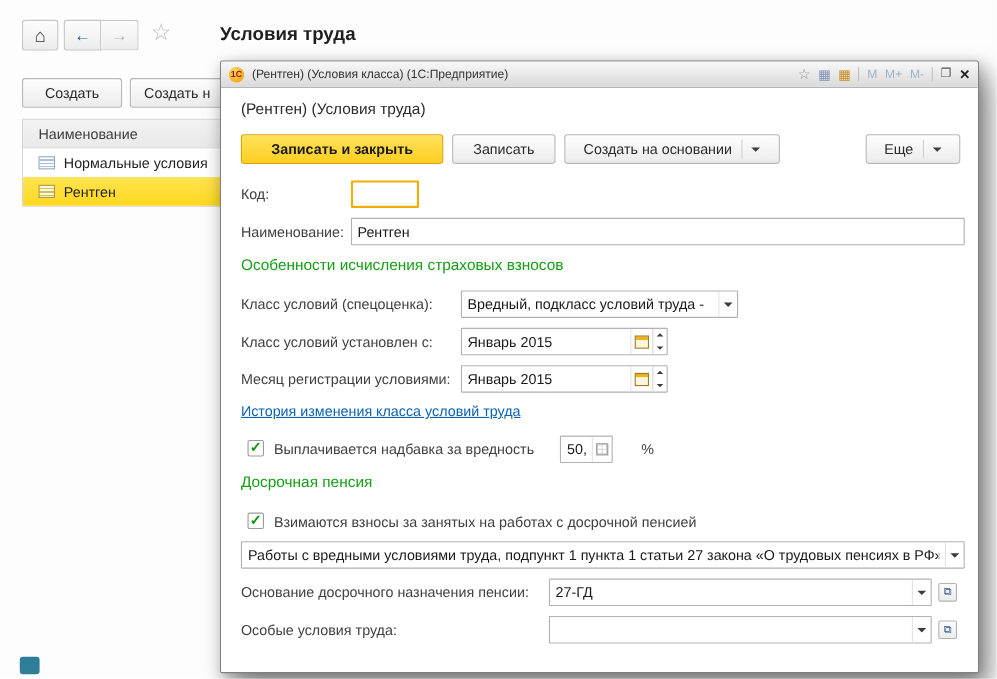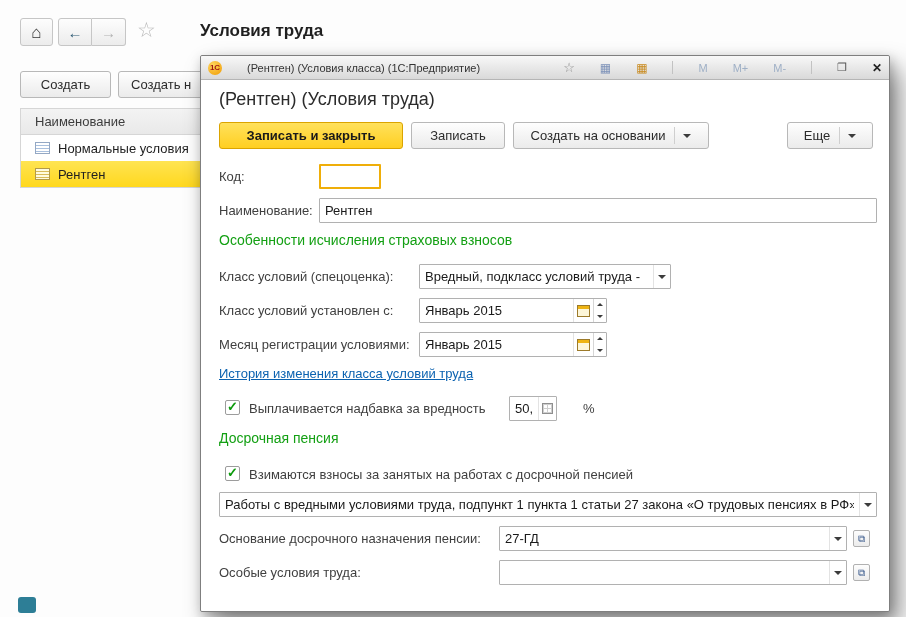--- a/index.html
+++ b/index.html
@@ -34,36 +34,36 @@
   .item-icon{width:15px;height:12px;border:1px solid #94a8c4;flex:0 0 auto;
     background:repeating-linear-gradient(to bottom,#ffffff 0 2px,#a9c0de 2px 3px)}
   .item-icon.amber{border-color:#b39a4a;background:repeating-linear-gradient(to bottom,#fffbe0 0 2px,#d8bb5c 2px 3px)}
   .row-label{white-space:nowrap}
   .corner-frag{position:absolute;left:18px;top:597px;width:18px;height:16px;border-radius:3px;background:#2d7e96}
 
   
   .dialog{position:absolute;left:200px;top:55px;width:690px;height:557px;background:#fff;
     border:1px solid #7f7f7f;border-radius:2px;
     box-shadow:10px 14px 26px rgba(0,0,0,.42),2px 4px 12px rgba(0,0,0,.22)}
-  .titlebar{position:absolute;left:0;top:0;right:0;height:24px;display:flex;align-items:center;gap:25px;
+  .titlebar{position:absolute;left:0;top:0;right:0;height:24px;display:flex;align-items:center;gap:7px;
     padding:0 7px;background:linear-gradient(#f8f8f8,#d9d9d9);border-bottom:1px solid #b5b5b5;border-radius:2px 2px 0 0;cursor:default}
   .logo{width:14px;height:14px;border-radius:50%;background:radial-gradient(circle at 35% 30%,#ffd75e,#f09a00);
     color:#9c1313;font-size:8px;font-weight:bold;display:flex;align-items:center;justify-content:center;flex:0 0 auto}
   .tb-title{flex:1;font-size:11px;color:#333;white-space:nowrap;overflow:hidden}
   .tb-ico{font-size:12px;line-height:1;cursor:pointer}
   .tb-ico.star{color:#8f8f8f;font-size:13px}
   .tb-ico.grid{color:#7d92b8}
   .tb-ico.cal{color:#c8891c}
   .tb-ico.restore{color:#555;font-size:11px}
   .tb-ico.close{color:#222;font-weight:bold;font-size:12px}
   .tb-m{font-size:11px;color:#9fb0c6;cursor:pointer}
   .tb-sep{width:1px;height:13px;background:#c2c2c2}
 
   .dlg-body{position:absolute;left:0;top:24px;right:0;bottom:0;background:#fff;border-radius:0 0 2px 2px}
-  .dlg-heading{position:absolute;left:18px;top:6px;font-size:18px;color:#2b2b2b;line-height:26px;white-space:nowrap}
+  .dlg-heading{position:absolute;left:18px;top:6px;font-size:14px;color:#2b2b2b;line-height:26px;white-space:nowrap}
 
   .lbl{position:absolute;height:25px;line-height:25px;font-size:13px;color:#404040;white-space:nowrap}
   .green-h{position:absolute;font-size:14px;color:#14a014;white-space:nowrap}
   .link{position:absolute;font-size:13px;color:#0b62b0;text-decoration:underline;cursor:pointer;white-space:nowrap}
 
   .field{position:absolute;height:25px;border:1px solid #b1b1b1;border-radius:1px;background:#fff;
     display:flex;align-items:stretch}
   .field.focus{border:2px solid #efae09}
   .field input{flex:1;min-width:0;border:none;outline:none;background:transparent;height:100%;
     padding:0 5px;font:13px "Liberation Sans",sans-serif;color:#1a1a1a}

